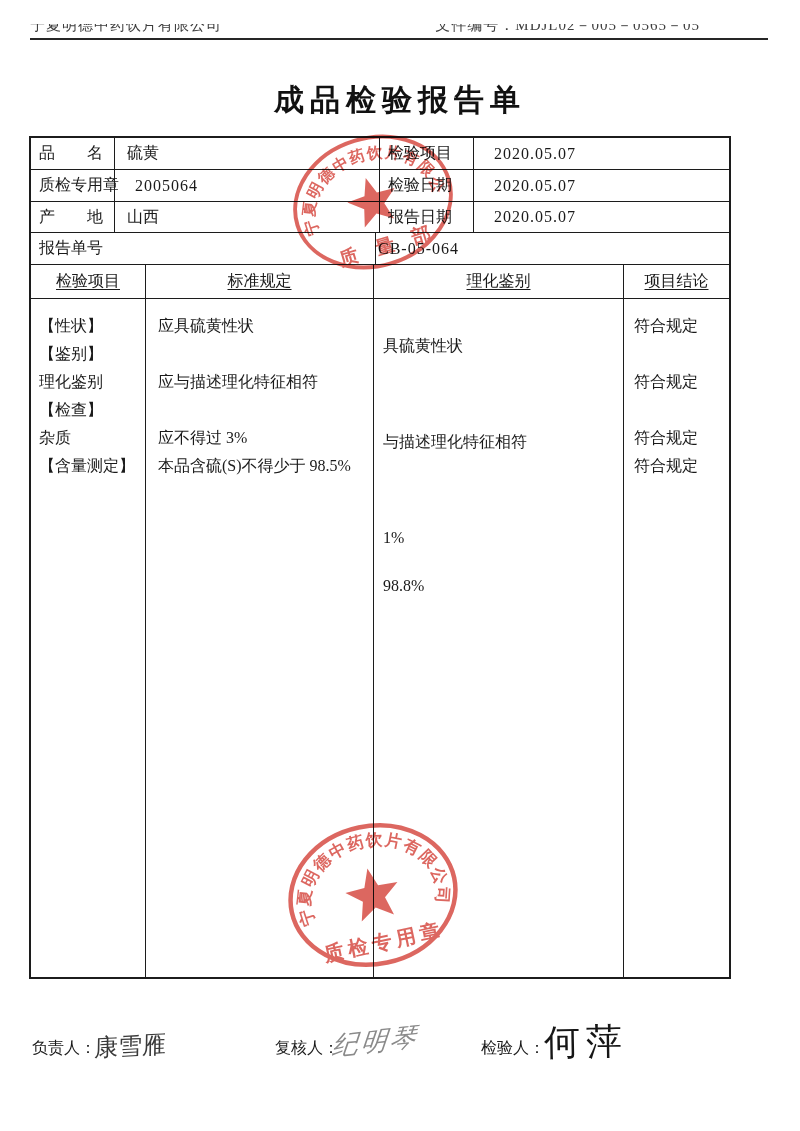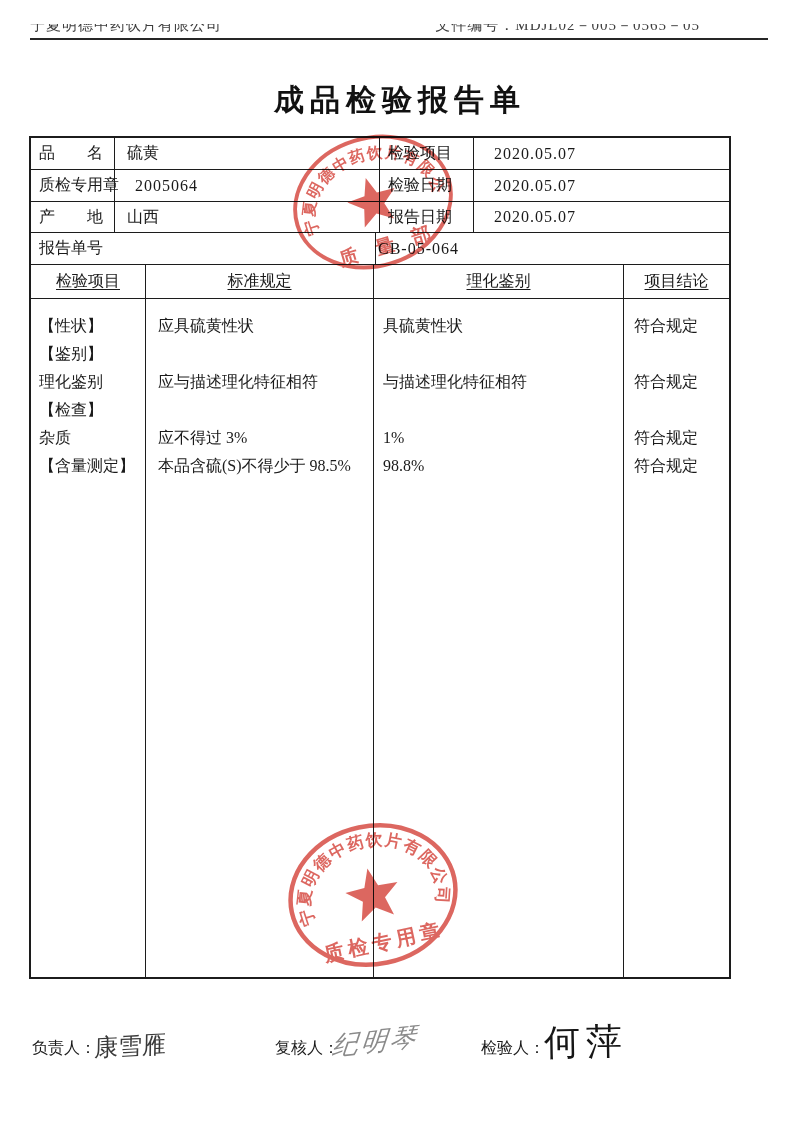--- a/index.html
+++ b/index.html
@@ -33,21 +33,21 @@
   
   .insp-head{height:34px;}
   .insp-head .cell{justify-content:center;padding:0;}
   .insp-head .cell span{text-decoration:underline;text-underline-offset:3px;}
   .w114{width:114px;} .w228{width:228px;} .w250{width:250px;}
   .insp-body{height:679px;align-items:stretch;}
   .bodycell{display:block;padding-top:13px;}
   .line{height:28px;line-height:28px;font-size:16px;white-space:nowrap;}
   .c1 .line{padding-left:8px;}
   .c2 .line{padding-left:12px;}
-  .c3 .line{padding-left:9px;}
+  .c3 .line{padding-left:9px;margin-top:20px;}
   .c4 .line{padding-left:10px;}
   .concl{height:33px;}
   .concl .cell{padding-left:10px;font-size:16.5px;}
   
   .signrow{position:absolute;left:32px;top:1022px;width:736px;height:60px;font-size:16px;}
   .siglabel{position:absolute;top:16px;white-space:nowrap;}
   .sig{position:absolute;white-space:nowrap;color:#2b2b2b;}
   .sig-resp{left:62px;top:8px;font-size:24px;transform:rotate(-3deg) skewX(-4deg);color:#3a3a3a;}
   .sig-review{left:300px;top:2px;font-size:26px;font-style:italic;color:#8a8a8a;
     transform:rotate(-6deg) skewX(-12deg);letter-spacing:3px;}

